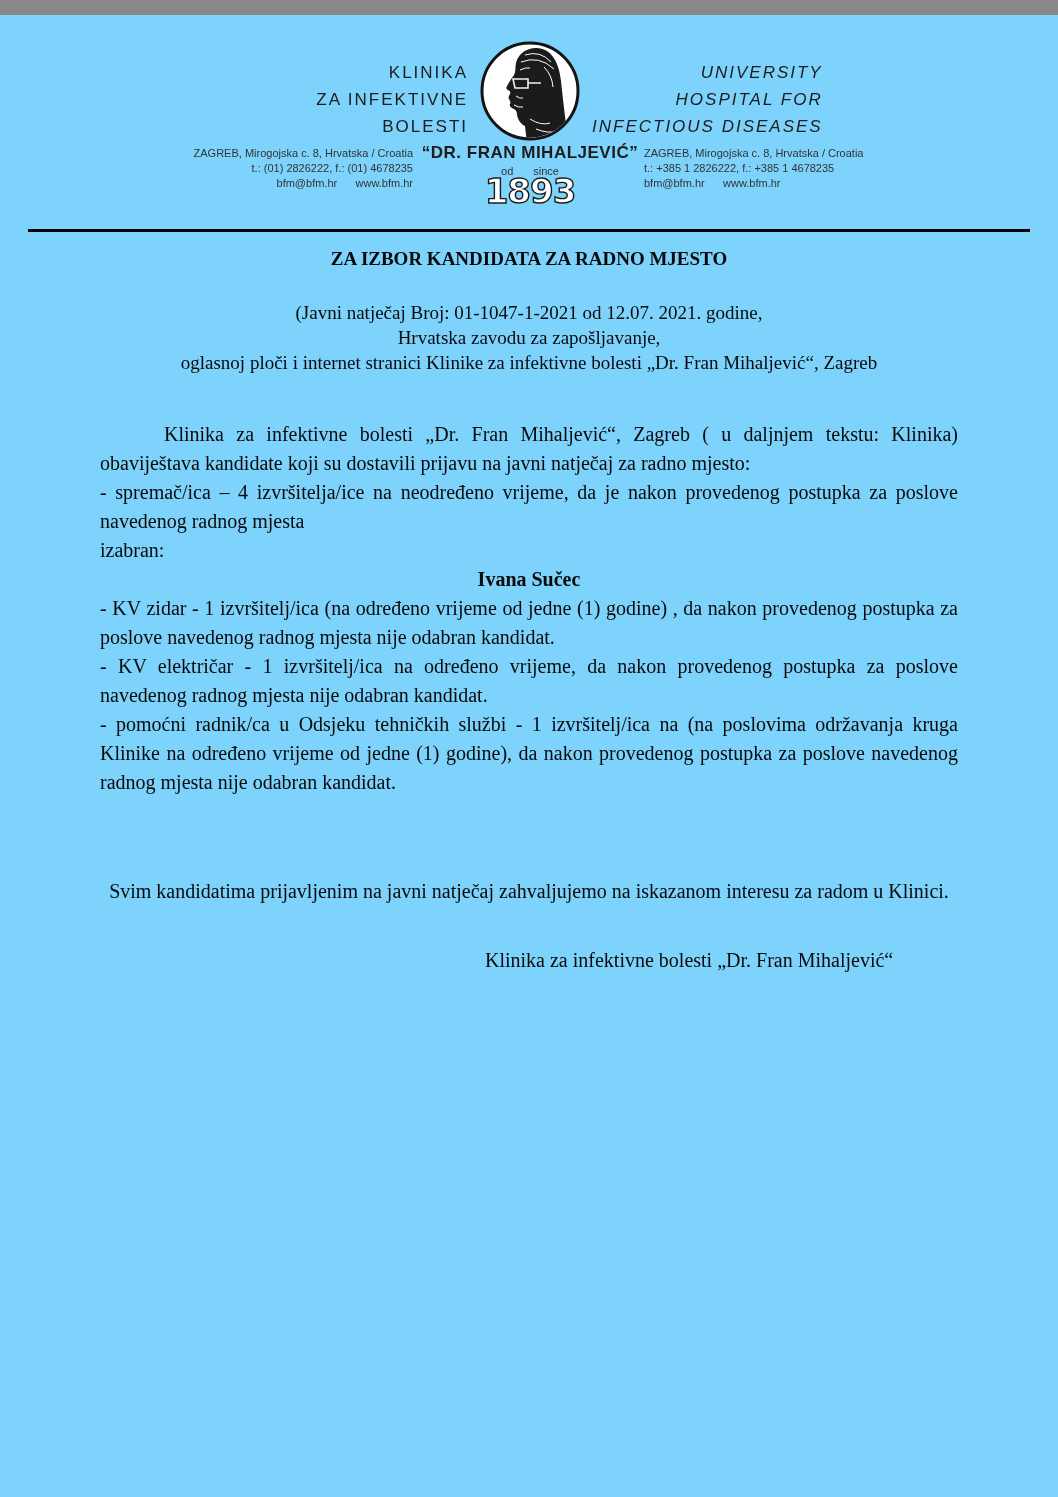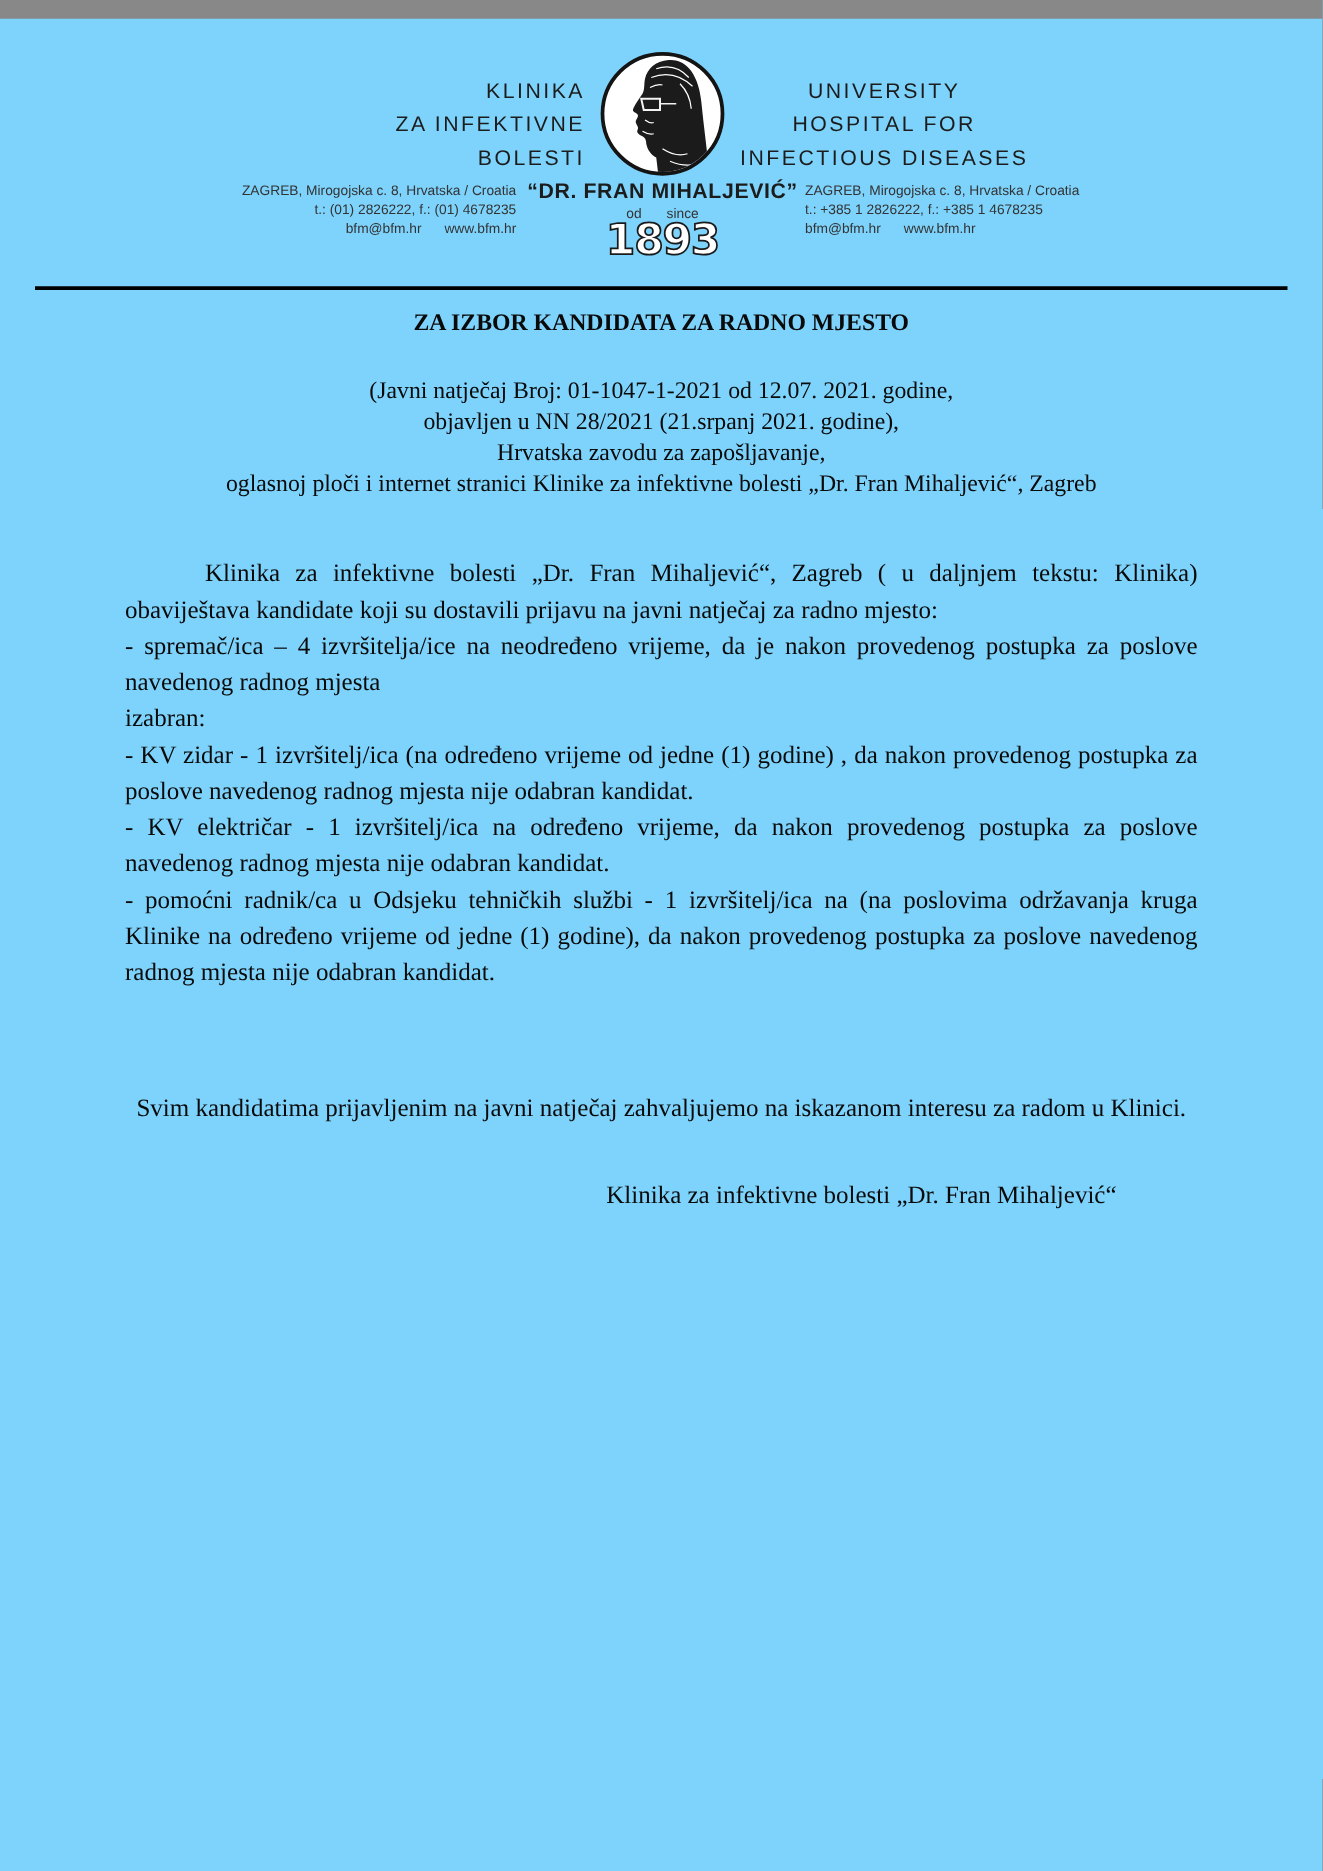--- a/index.html
+++ b/index.html
@@ -11,21 +11,21 @@
     margin: 15px auto;
     background: #7dd3fc;
     color: #000;
     overflow: hidden;
   }
 
   
   .letterhead { position: relative; height: 214px; font-family: "Liberation Sans", sans-serif; }
   .org-name { position: absolute; top: 44px; font-size: 17px; line-height: 27px; letter-spacing: 2px; color: #1c1c1c; font-weight: 500; }
   .org-name.hr { right: 590px; text-align: right; }
-  .org-name.en { left: 592px; text-align: center; }
+  .org-name.en { left: 592px; text-align: right; font-style: italic; }
   .logo-wrap { position: absolute; left: 478px; top: 24px; width: 104px; height: 104px; }
   .name-quoted { position: absolute; left: 404px; top: 128px; width: 252px; text-align: center; font-size: 17px; font-weight: 600; letter-spacing: 0.5px; color: #1c1c1c; white-space: nowrap; }
   .od-since { position: absolute; left: 478px; top: 150px; width: 104px; display: flex; justify-content: center; gap: 20px; font-size: 11px; color: #333; }
   .year-1893 { position: absolute; left: 476px; top: 156px; width: 108px; height: 40px; text-align: center; }
   .contact { position: absolute; top: 131px; font-size: 11px; line-height: 15px; color: #333; }
   .contact.left { right: 645px; text-align: right; }
   .contact.right { left: 644px; text-align: left; }
 
   .rule { height: 3px; background: #000; margin: 0 28px; }
 
@@ -119,29 +119,29 @@
   <div class="rule"></div>
 
   <main class="content">
 
     <div class="title-block">
       <div>ZA IZBOR KANDIDATA ZA RADNO MJESTO</div>
     </div>
 
     <div class="notice-block">
       <div>(Javni natječaj Broj: 01-1047-1-2021 od 12.07. 2021. godine,</div>
-      <div>objavljen u NN 28/2021 (21.srpanj 2021. godine),</div>
       <div>Hrvatska zavodu za zapošljavanje,</div>
       <div>oglasnoj ploči i internet stranici Klinike za infektivne bolesti „Dr. Fran Mihaljević“, Zagreb</div>
     </div>
 
     <p class="intro">Klinika za infektivne bolesti „Dr. Fran Mihaljević“, Zagreb ( u daljnjem tekstu: Klinika) obaviještava kandidate koji su dostavili prijavu na javni natječaj za radno mjesto:</p>
 
     <p class="item item-1">- spremač/ica – 4 izvršitelja/ice  na neodređeno vrijeme, da je nakon provedenog postupka za poslove navedenog radnog mjesta</p>
     <p class="result-label">izabran:</p>
+    <p class="candidate-name">Ivana Sučec</p>
 
 
     <p class="item item-3">- KV zidar - 1 izvršitelj/ica  (na određeno vrijeme od jedne (1) godine) , da nakon provedenog postupka za poslove navedenog radnog mjesta nije odabran kandidat.</p>
 
     <p class="item item-4">- KV električar  - 1 izvršitelj/ica  na određeno vrijeme, da nakon provedenog postupka za poslove navedenog radnog mjesta nije odabran kandidat.</p>
 
     <p class="item item-5">- pomoćni radnik/ca u Odsjeku tehničkih službi  - 1 izvršitelj/ica  na (na poslovima održavanja kruga Klinike na određeno vrijeme od jedne (1) godine), da nakon provedenog postupka za poslove navedenog radnog mjesta nije odabran kandidat.</p>
 
     <p class="closing">Svim kandidatima prijavljenim na javni natječaj zahvaljujemo na iskazanom interesu za radom u Klinici.</p>
 

